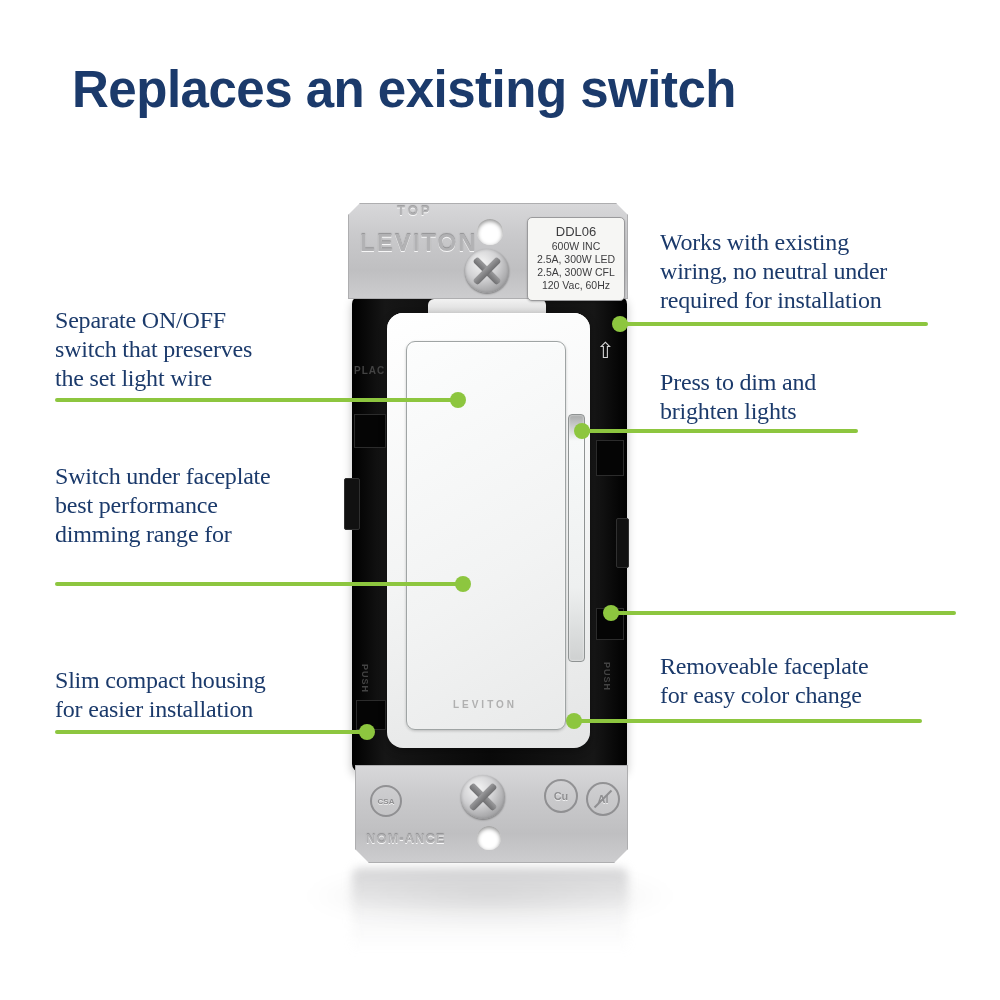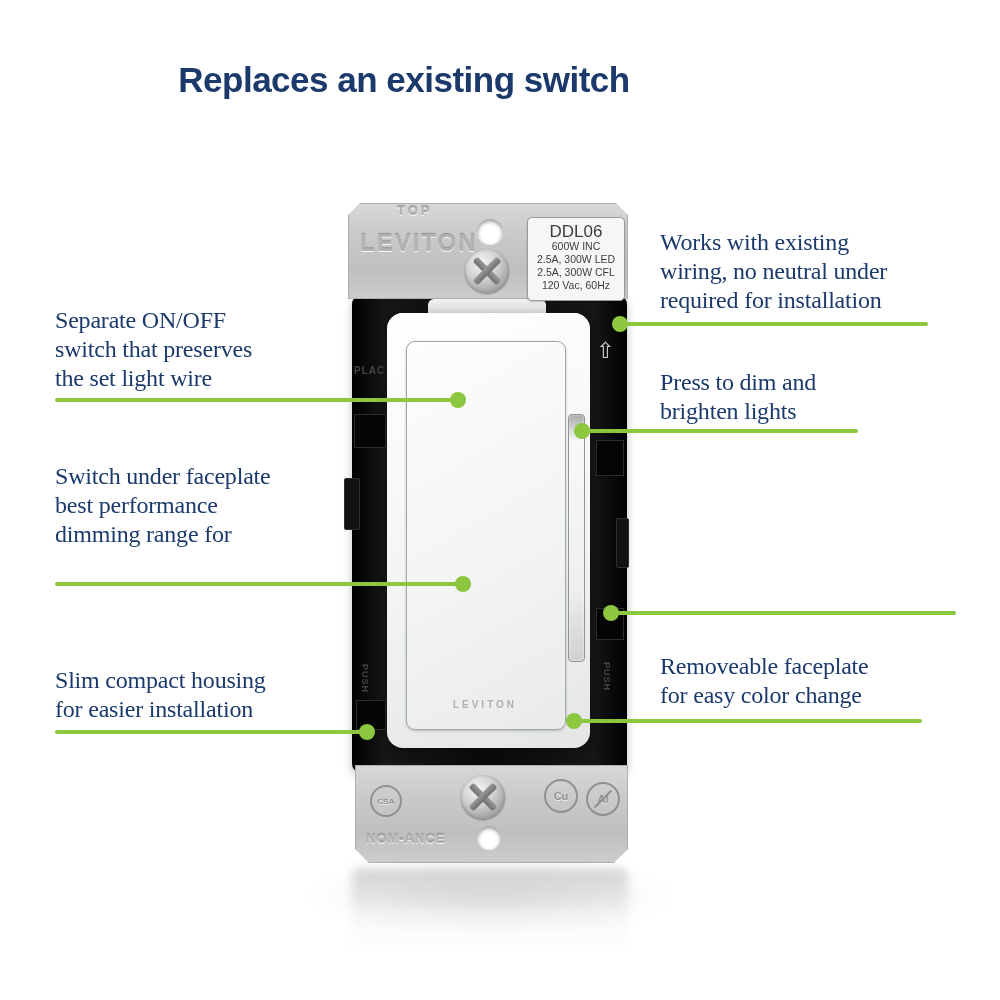--- a/index.html
+++ b/index.html
@@ -1,20 +1,20 @@
 <!DOCTYPE html>
 <html style="--navy: #1b3a6b; --green: #8dc63f;"><head>
 <meta charset="utf-8">
 <style>
   html,body{margin:0;padding:0;background:#fff;}
   #stage{position:relative;width:1000px;height:1000px;background:#fff;overflow:hidden;
          font-family:"Liberation Sans","DejaVu Sans",sans-serif;}
   
   .title{position:absolute;left:0;top:60px;width:808px;text-align:center;
-         font-size:35px;font-weight:bold;letter-spacing:-0.5px;color:var(--navy);z-index:9;}
+         font-size:51px;font-weight:bold;letter-spacing:-0.5px;color:var(--navy);z-index:9;}
   .callout{position:absolute;color:var(--navy);font-size:24px;line-height:29px;
            letter-spacing:-0.2px;z-index:9;font-family:Liberation Serif, serif;}
   .callout span{display:block;white-space:nowrap;}
   
   .leader{position:absolute;height:4px;background:var(--green);border-radius:2px;z-index:10;}
   .dot{position:absolute;width:16px;height:16px;border-radius:50%;background:var(--green);top:-6px;}
   .dot-right{right:-8px;} .dot-left{left:-8px;}
   
   .abs{position:absolute;}
   .metal{background:linear-gradient(180deg,#d8d8da 0%,#c9c9cb 35%,#bfbfc1 70%,#cdcdcf 100%);
@@ -49,21 +49,21 @@
   .hole{border-radius:50%;background:#fff;z-index:5;
         box-shadow:inset 0 2px 4px rgba(0,0,0,.45),inset 0 -1px 2px rgba(255,255,255,.8);}
   .screw{border-radius:50%;z-index:5;
      background:radial-gradient(circle at 38% 32%,#f5f5f5,#d2d2d4 40%,#a8a8aa 70%,#8c8c8e);
      box-shadow:0 1px 2px rgba(0,0,0,.4),inset 0 0 3px rgba(0,0,0,.2);}
   .screw-bar{position:absolute;left:50%;top:50%;width:34px;height:7px;border-radius:3px;
      background:linear-gradient(#9b9b9d,#6f6f71);}
   .spec-label{left:527px;top:217px;width:96px;height:77px;z-index:5;border-radius:5px;
      background:#f6f6f4;border:1px solid #9a9a9c;text-align:center;color:#3d3d3f;padding-top:5px;
      box-shadow:0 1px 2px rgba(0,0,0,.2);}
-  .spec-model{font-size:17px;line-height:17px;display:block;}
+  .spec-model{font-size:13px;line-height:17px;display:block;}
   .spec-line{font-size:10.5px;line-height:13px;display:block;}
   .cert{border-radius:50%;border:2px solid rgba(130,130,132,.8);z-index:5;color:#8f8f91;
         font-weight:bold;display:flex;align-items:center;justify-content:center;
         text-shadow:0 1px 0 rgba(255,255,255,.7);}
   .slash{position:absolute;left:50%;top:50%;width:24px;height:2px;background:#8f8f91;
          transform:translate(-50%,-50%) rotate(-45deg);}
   .nom{left:366px;top:831px;z-index:5;font-size:13px;letter-spacing:1px;}
   .reflection{left:352px;top:868px;width:276px;height:100px;z-index:0;border-radius:8px;
      background:linear-gradient(180deg,rgba(170,170,173,.5),rgba(210,210,212,.2) 45%,rgba(255,255,255,0) 85%);
      filter:blur(5px);}

